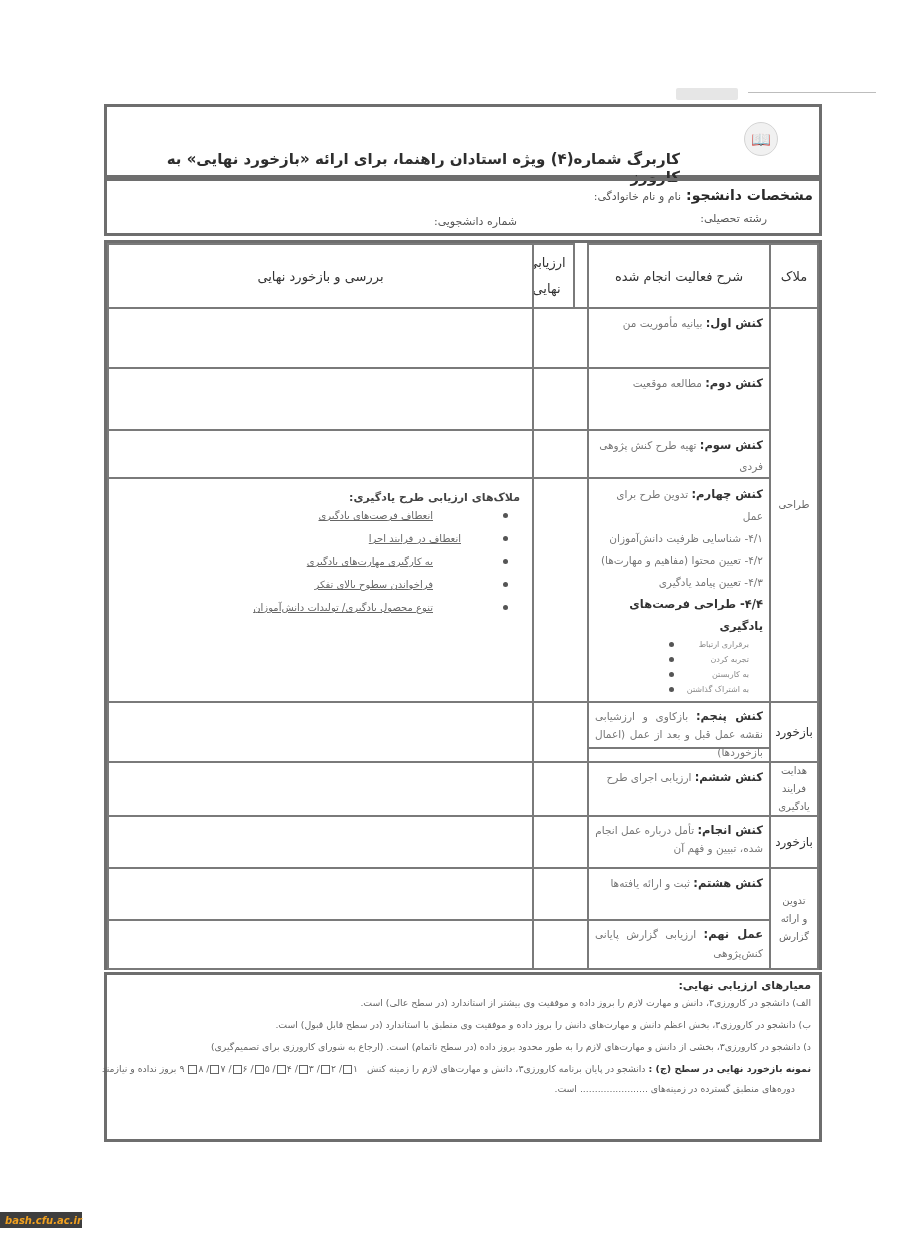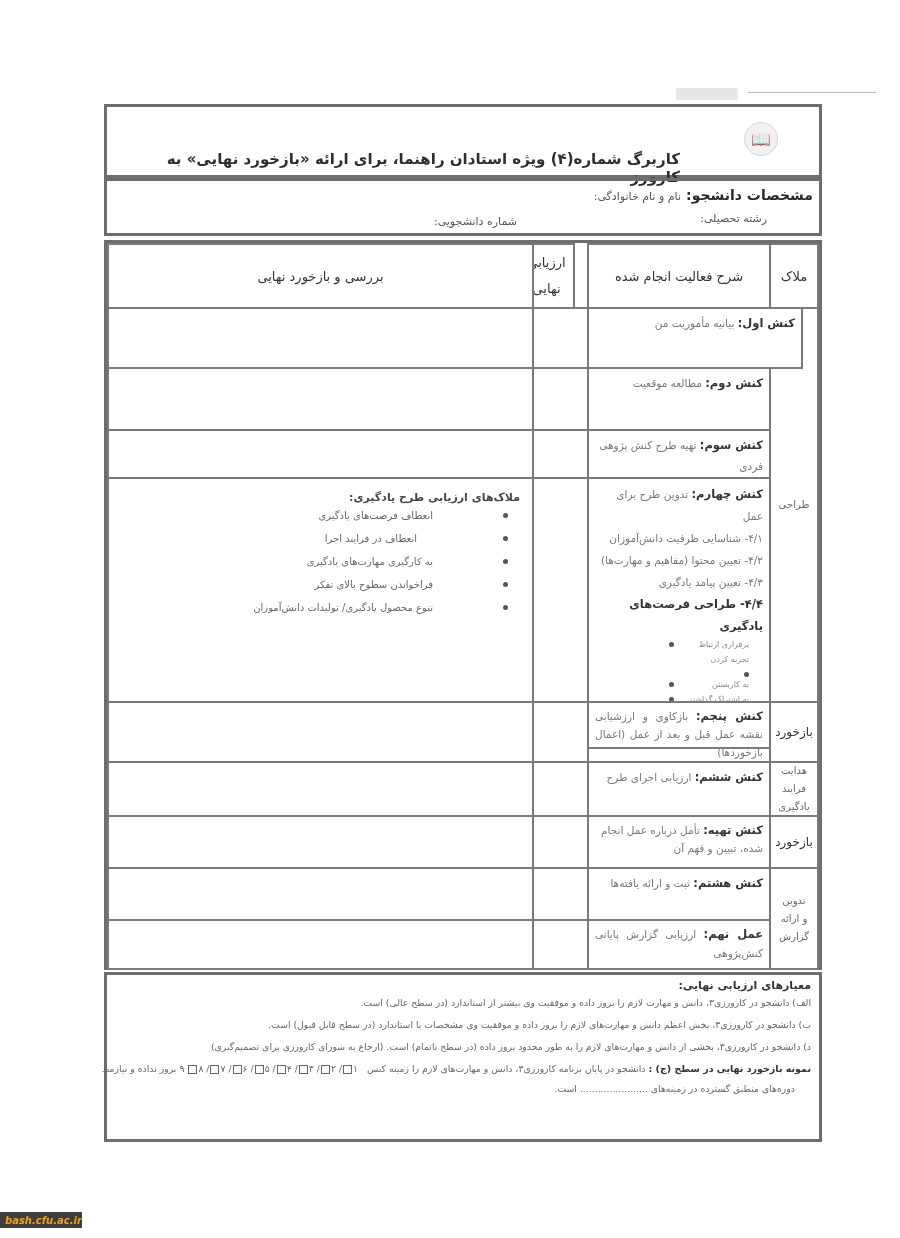--- a/index.html
+++ b/index.html
@@ -24,21 +24,21 @@
   .si-small { font-size:11px; color:#555; }
 
   
   #main-table { left:104px; top:240px; width:718px; height:730px; border:3px solid #6e6e6e; }
   .cell { border:2px solid #7a7a7a; background:#fff; }
   .hdr { font-size:13px; color:#333; display:flex; align-items:center; justify-content:center; text-align:center; }
   .act { font-size:10.5px; color:#777; line-height:20px; padding:4px 6px; }
   .act b { color:#333; font-size:11.5px; }
   .crit { font-size:10px; color:#666; display:flex; align-items:center; justify-content:center; text-align:center; line-height:18px; }
   .crit.big { font-size:12px; color:#333; }
-  .bullet-list { list-style:none; margin:0; padding:0; }
+  .bullet-list { list-style:none; margin:0; padding:0;text-decoration:underline; }
   .bullet-list li { position:relative; }
   .dot { display:inline-block; width:5px; height:5px; border-radius:50%; background:#555; }
 
   
   #criteria-box { left:104px; top:972px; width:718px; height:170px; }
   .crit-text { font-size:9.3px; color:#666; line-height:22px; }
   .crit-title { font-size:11px; font-weight:bold; color:#333; }
 
   .watermark { left:0; top:1212px; width:82px; height:16px; background:#3e3e3e; color:#f0a020; font-size:10px; font-weight:bold; font-style:italic; display:flex; align-items:center; padding-left:5px; }
   .cb { display:inline-block; width:7px; height:7px; border:1px solid #666; vertical-align:middle; margin:0 1px; }
@@ -68,21 +68,21 @@
   <div class="abs cell hdr" style="left:480px; top:0; width:184px; height:66px;">شرح فعالیت انجام شده</div>
   <div class="abs cell hdr" style="left:411px; top:0; width:57px; height:66px; padding:0 8px; line-height:26px;">ارزیابی نهایی</div>
   <div class="abs cell hdr" style="left:0; top:0; width:427px; height:66px;">بررسی و بازخورد نهایی</div>
 
   <div class="abs cell crit" style="left:662px; top:64px; width:50px; height:396px;">طراحی</div>
   <div class="abs cell crit big" style="left:662px; top:458px; width:50px; height:62px;">بازخورد</div>
   <div class="abs cell crit" style="left:662px; top:518px; width:50px; height:56px; padding:0 6px;">هدایت فرایند یادگیری</div>
   <div class="abs cell crit big" style="left:662px; top:572px; width:50px; height:54px;">بازخورد</div>
   <div class="abs cell crit" style="left:662px; top:624px; width:50px; height:103px; padding:0 8px;">تدوین و ارائه گزارش</div>
 
-  <div class="abs cell act rtl" style="left:480px; top:64px; width:216px; height:62px;">
+  <div class="abs cell act rtl" style="left:480px; top:64px; width:184px; height:62px;">
     <b>کنش اول:</b> <span>بیانیه مأموریت من</span>
   </div>
   <div class="abs cell" style="left:425px; top:64px; width:57px; height:62px;"></div>
   <div class="abs cell" style="left:0; top:64px; width:427px; height:62px;"></div>
 
   <div class="abs cell act rtl" style="left:480px; top:124px; width:184px; height:64px;">
     <b>کنش دوم:</b> <span>مطالعه موقعیت</span>
   </div>
   <div class="abs cell" style="left:425px; top:124px; width:57px; height:64px;"></div>
   <div class="abs cell" style="left:0; top:124px; width:427px; height:64px;"></div>
@@ -97,21 +97,21 @@
     <div><b>کنش چهارم:</b> <span>تدوین طرح برای عمل</span></div>
     <div>۴/۱- شناسایی ظرفیت دانش‌آموزان</div>
     <div>۴/۲- تعیین محتوا (مفاهیم و مهارت‌ها)</div>
     <div>۴/۳- تعیین پیامد یادگیری</div>
     <div style="font-weight:bold; color:#333; font-size:11.5px;">۴/۴- طراحی فرصت‌های یادگیری</div>
     <div style="font-size:8px; line-height:15px; color:#888; padding-right:14px;">
       <div style="display:flex; justify-content:space-between; width:80px;">
           <span>برقراری ارتباط</span>
           <span class="dot" style="margin-top:5px;"></span>
         </div>
-      <div style="display:flex; justify-content:space-between; width:80px;flex-direction:column;">
+      <div style="display:flex; justify-content:space-between; width:80px;">
           <span>تجربه کردن</span>
           <span class="dot" style="margin-top:5px;"></span>
         </div>
       <div style="display:flex; justify-content:space-between; width:80px;">
           <span>به کاربستن</span>
           <span class="dot" style="margin-top:5px;"></span>
         </div>
       <div style="display:flex; justify-content:space-between; width:80px;">
           <span>به اشتراک گذاشتن</span>
           <span class="dot" style="margin-top:5px;"></span>
@@ -127,21 +127,21 @@
     </div>
   </div>
   <div class="abs cell" style="left:425px; top:234px; width:57px; height:226px;"></div>
   <div class="abs cell rtl" style="left:0; top:234px; width:427px; height:262px; padding:12px 12px;">
     <div style="font-size:11px; font-weight:bold; color:#444;">ملاک‌های ارزیابی طرح یادگیری:</div>
     <ul class="bullet-list" style="font-size:10px; color:#666; line-height:23px; margin-right:12px;">
       <li style="display:flex; gap:70px;">
           <span class="dot" style="margin-top:9px;"></span>
           <span>انعطاف فرصت‌های یادگیری</span>
         </li>
-      <li style="display:flex; gap:86px;">
+      <li style="display:flex; gap:42px;">
           <span class="dot" style="margin-top:9px;"></span>
           <span>انعطاف در فرایند اجرا</span>
         </li>
       <li style="display:flex; gap:70px;">
           <span class="dot" style="margin-top:9px;"></span>
           <span>به کارگیری مهارت‌های یادگیری</span>
         </li>
       <li style="display:flex; gap:70px;">
           <span class="dot" style="margin-top:9px;"></span>
           <span>فراخواندن سطوح بالای تفکر</span>
@@ -159,42 +159,42 @@
   <div class="abs cell" style="left:425px; top:458px; width:57px; height:62px;"></div>
   <div class="abs cell" style="left:0; top:458px; width:427px; height:62px;"></div>
 
   <div class="abs cell act rtl" style="left:480px; top:518px; width:184px; height:56px;">
     <b>کنش ششم:</b> <span>ارزیابی اجرای طرح</span>
   </div>
   <div class="abs cell" style="left:425px; top:518px; width:57px; height:56px;"></div>
   <div class="abs cell" style="left:0; top:518px; width:427px; height:56px;"></div>
 
   <div class="abs cell act rtl" style="left:480px; top:572px; width:184px; height:54px; line-height:18px;">
-    <b>کنش تهیه:</b> <span>تأمل درباره عمل انجام شده، تبیین و فهم آن</span>
+    <b>کنش انجام:</b> <span>تأمل درباره عمل انجام شده، تبیین و فهم آن</span>
   </div>
   <div class="abs cell" style="left:425px; top:572px; width:57px; height:54px;"></div>
   <div class="abs cell" style="left:0; top:572px; width:427px; height:54px;"></div>
 
   <div class="abs cell act rtl" style="left:480px; top:624px; width:184px; height:54px;">
     <b>کنش هشتم:</b> <span>ثبت و ارائه یافته‌ها</span>
   </div>
   <div class="abs cell" style="left:425px; top:624px; width:57px; height:54px;"></div>
   <div class="abs cell" style="left:0; top:624px; width:427px; height:54px;"></div>
 
   <div class="abs cell act rtl" style="left:480px; top:676px; width:184px; height:51px; line-height:19px; text-align:justify;">
     <b>عمل نهم:</b> <span>ارزیابی گزارش پایانی کنش‌پژوهی</span>
   </div>
   <div class="abs cell" style="left:425px; top:676px; width:57px; height:51px;"></div>
   <div class="abs cell" style="left:0; top:676px; width:427px; height:51px;"></div>
 </div>
 
 <div id="criteria-box" class="abs frame rtl" style="padding:4px 8px;">
   <div class="crit-title">معیارهای ارزیابی نهایی:</div>
   <div class="crit-text">الف) دانشجو در کارورزی۳، دانش و مهارت لازم را بروز داده و موفقیت وی بیشتر از استاندارد (در سطح عالی) است.</div>
-  <div class="crit-text">ب) دانشجو در کارورزی۳، بخش اعظم دانش و مهارت‌های لازم را بروز داده و موفقیت وی مشخصات با استاندارد (در سطح قابل قبول) است.</div>
+  <div class="crit-text">ب) دانشجو در کارورزی۳، بخش اعظم دانش و مهارت‌های دانش را بروز داده و موفقیت وی منطبق با استاندارد (در سطح قابل قبول) است.</div>
   <div class="crit-text">د) دانشجو در کارورزی۳، بخشی از دانش و مهارت‌های لازم را به طور محدود بروز داده (در سطح ناتمام) است. (ارجاع به شورای کارورزی برای تصمیم‌گیری)</div>
   <div class="crit-text" style="white-space:nowrap;">
     <b style="color:#333; font-size:9.5px;">نمونه بازخورد نهایی در سطح (ج) :</b>
     <span>دانشجو در پایان برنامه کارورزی۳، دانش و مهارت‌های لازم را زمینه کنش</span>
     &nbsp;
     <span>
       <span>۱</span><span class="cb"></span>/
       <span>۲</span><span class="cb"></span>/
       <span>۳</span><span class="cb"></span>/
       <span>۴</span><span class="cb"></span>/

